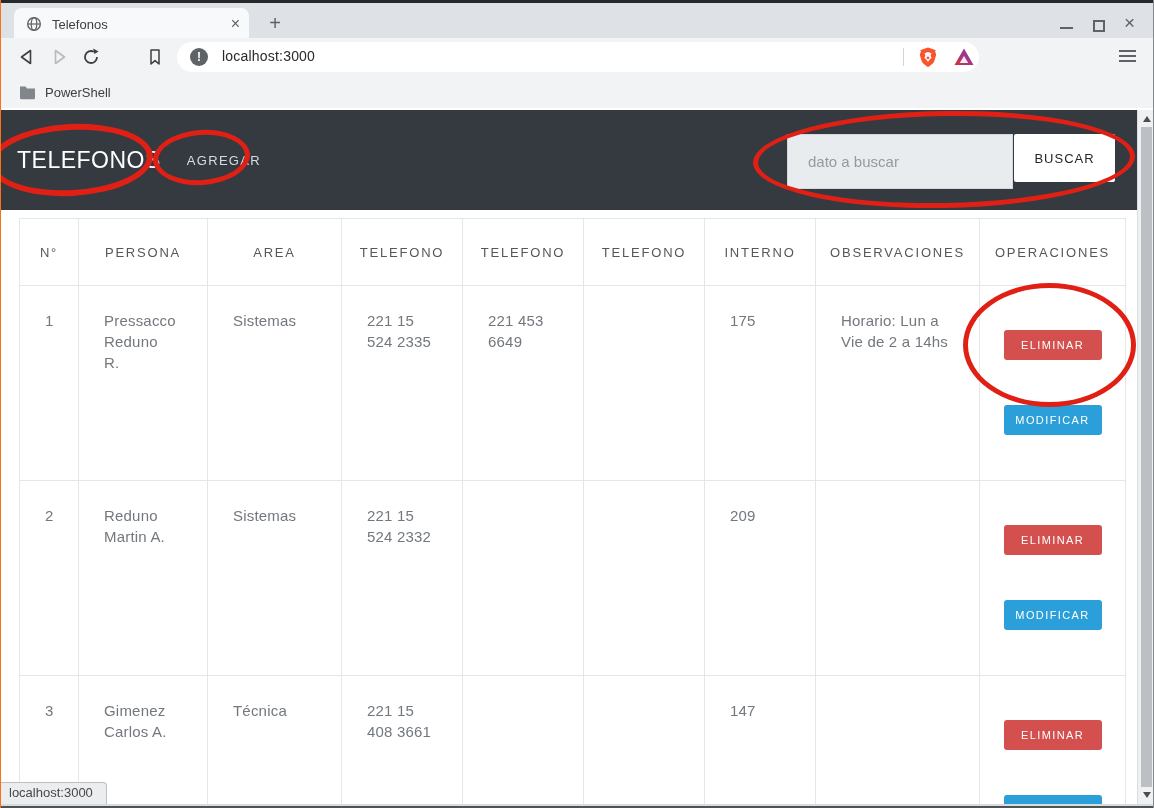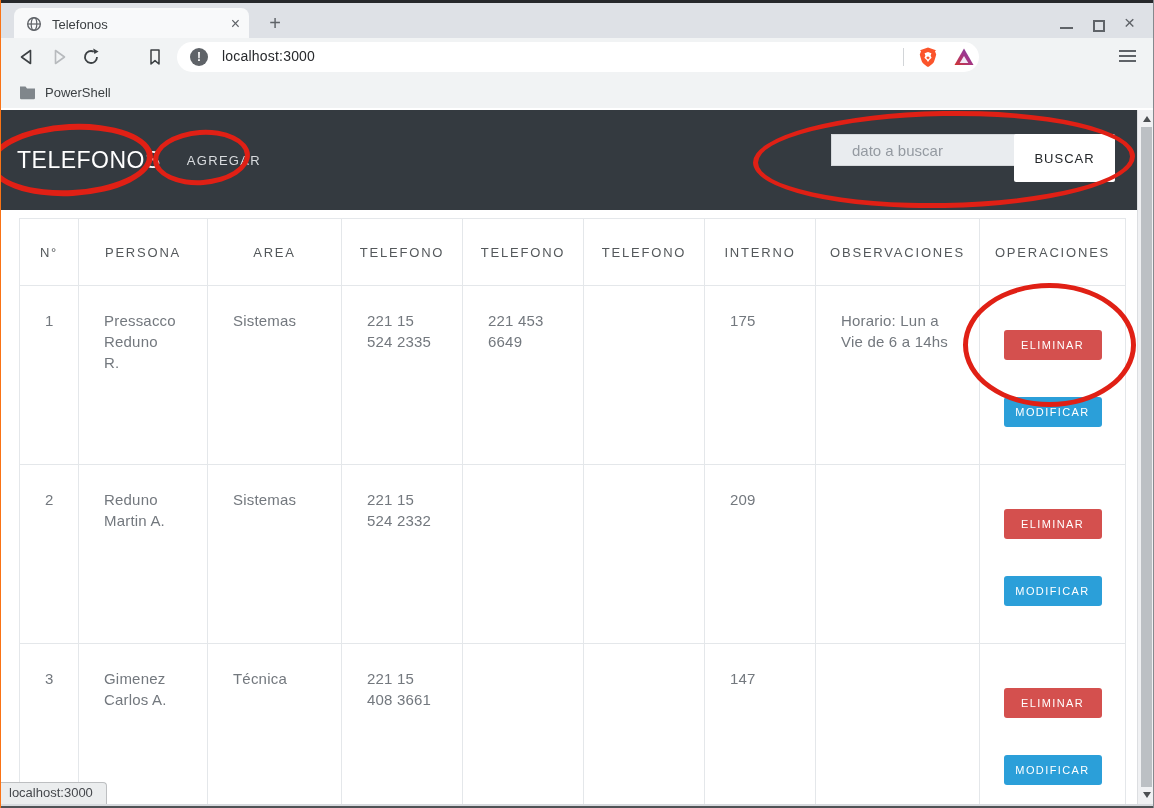--- a/index.html
+++ b/index.html
@@ -47,39 +47,39 @@
   .bm-label { font-size:13px; color:#3c4043; margin-left:9px;text-align:center; }
 
   
   .page { position:absolute; left:0; top:108px; width:1136px; height:696px;
     background:#fff; overflow:hidden; }
 
   .navbar { position:absolute; left:0; top:2px; width:1136px; height:100px;
     background:#343a40; display:flex; align-items:center; }
   .brand { color:#ffffff; font-size:23px; letter-spacing:0.5px; margin-left:16px; }
   .navlink { color:#d9dcdf; font-size:13px; letter-spacing:1.3px; margin-left:26px; }
-  .search-input { position:absolute; left:786px; top:24px; width:226px; height:32px;
+  .search-input { position:absolute; left:786px; top:24px; width:226px; height:55px;
     background:#e9ecef; border:1px solid #d6d9dc; font-size:15px; color:#444;
-    padding-left:20px; font-family:"Liberation Sans",sans-serif; outline:none;margin-left:44px; }
+    padding-left:20px; font-family:"Liberation Sans",sans-serif; outline:none; }
   .search-input::placeholder { color:#949aa1; }
   .search-btn { position:absolute; left:1013px; top:24px; width:101px; height:48px;
     background:#ffffff; border:none; font-size:13px; letter-spacing:1px; color:#24272a;
     font-family:"Liberation Sans",sans-serif; border-radius:2px; }
 
   
   table { position:absolute; left:18px; top:110px; width:1106px;
     border-collapse:collapse; table-layout:fixed; }
   th, td { border:1px solid #e4e7ea; }
   th { height:67px; font-size:13px; font-weight:normal; letter-spacing:1.8px;
     color:#54585b; text-align:center; vertical-align:middle; }
   td { height:123px; vertical-align:top; padding:24px 8px 8px 25px;
     font-size:15px; color:#73787e; line-height:21px; letter-spacing:0.2px;
     white-space:pre-line; }
   td.ops { padding:23px 0 0 0; text-align:center; }
-  .btn { display:block; width:98px; height:30px; margin:0 auto 16px auto;
+  .btn { display:block; width:98px; height:30px; margin:0 auto 24px auto;
     border:none; border-radius:3px; color:#fff; font-size:11px; letter-spacing:1.4px;
     font-family:"Liberation Sans",sans-serif; }
   .btn-del { background:#d4504e; }
   .btn-mod { background:#2b9fd9; }
 
   
   .status-bubble { position:absolute; left:0; top:674px; height:22px; min-width:106px;
     background:#ebedee; border:1px solid #bdbfc1; border-left:none; border-bottom:none;
     border-radius:0 4px 0 0; font-size:13px; color:#45484c; padding:2px 10px 0 8px; }
 
@@ -236,21 +236,21 @@
 Reduno
 R.</td>
           <td>Sistemas</td>
           <td>221 15
 524 2335</td>
           <td>221 453
 6649</td>
           <td></td>
           <td>175</td>
           <td>Horario: Lun a
-Vie de 6 a 14hs</td>
+Vie de 2 a 14hs</td>
           <td class="ops">
             <button class="btn btn-del">ELIMINAR</button>
             <button class="btn btn-mod">MODIFICAR</button>
           </td>
         </tr>
         <tr>
           <td>2</td>
           <td>Reduno
 Martin A.</td>
           <td>Sistemas</td>

